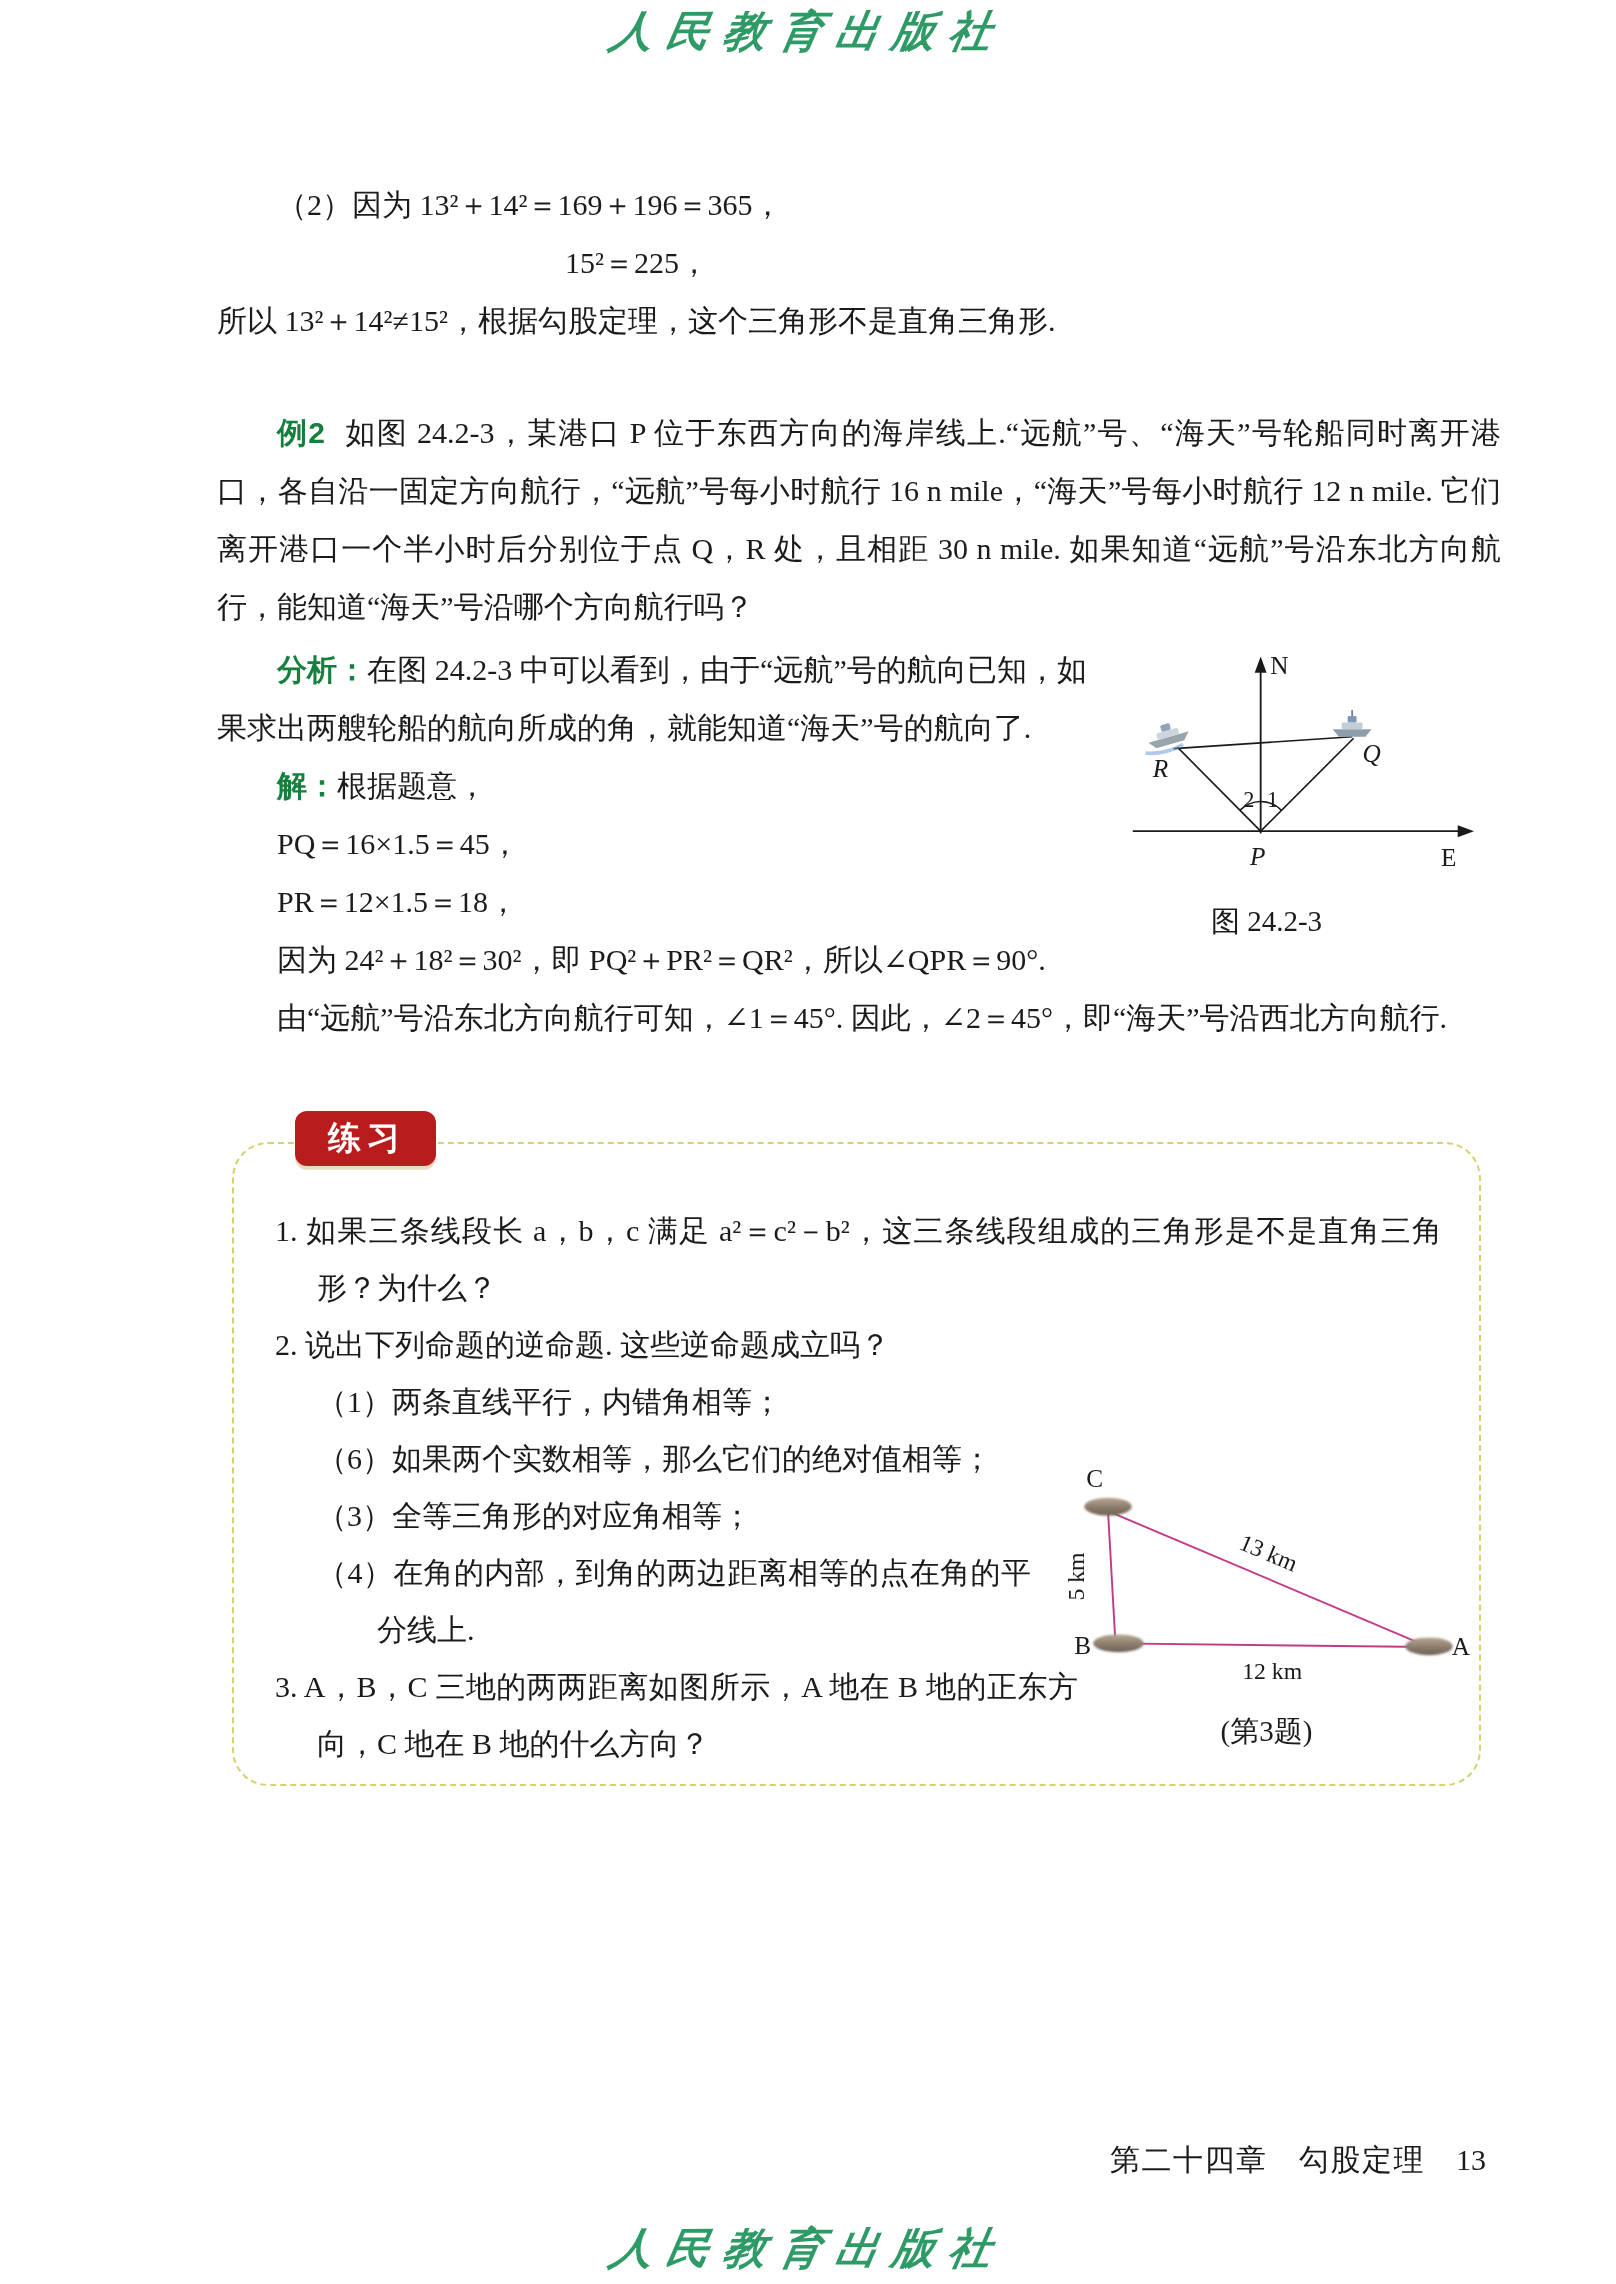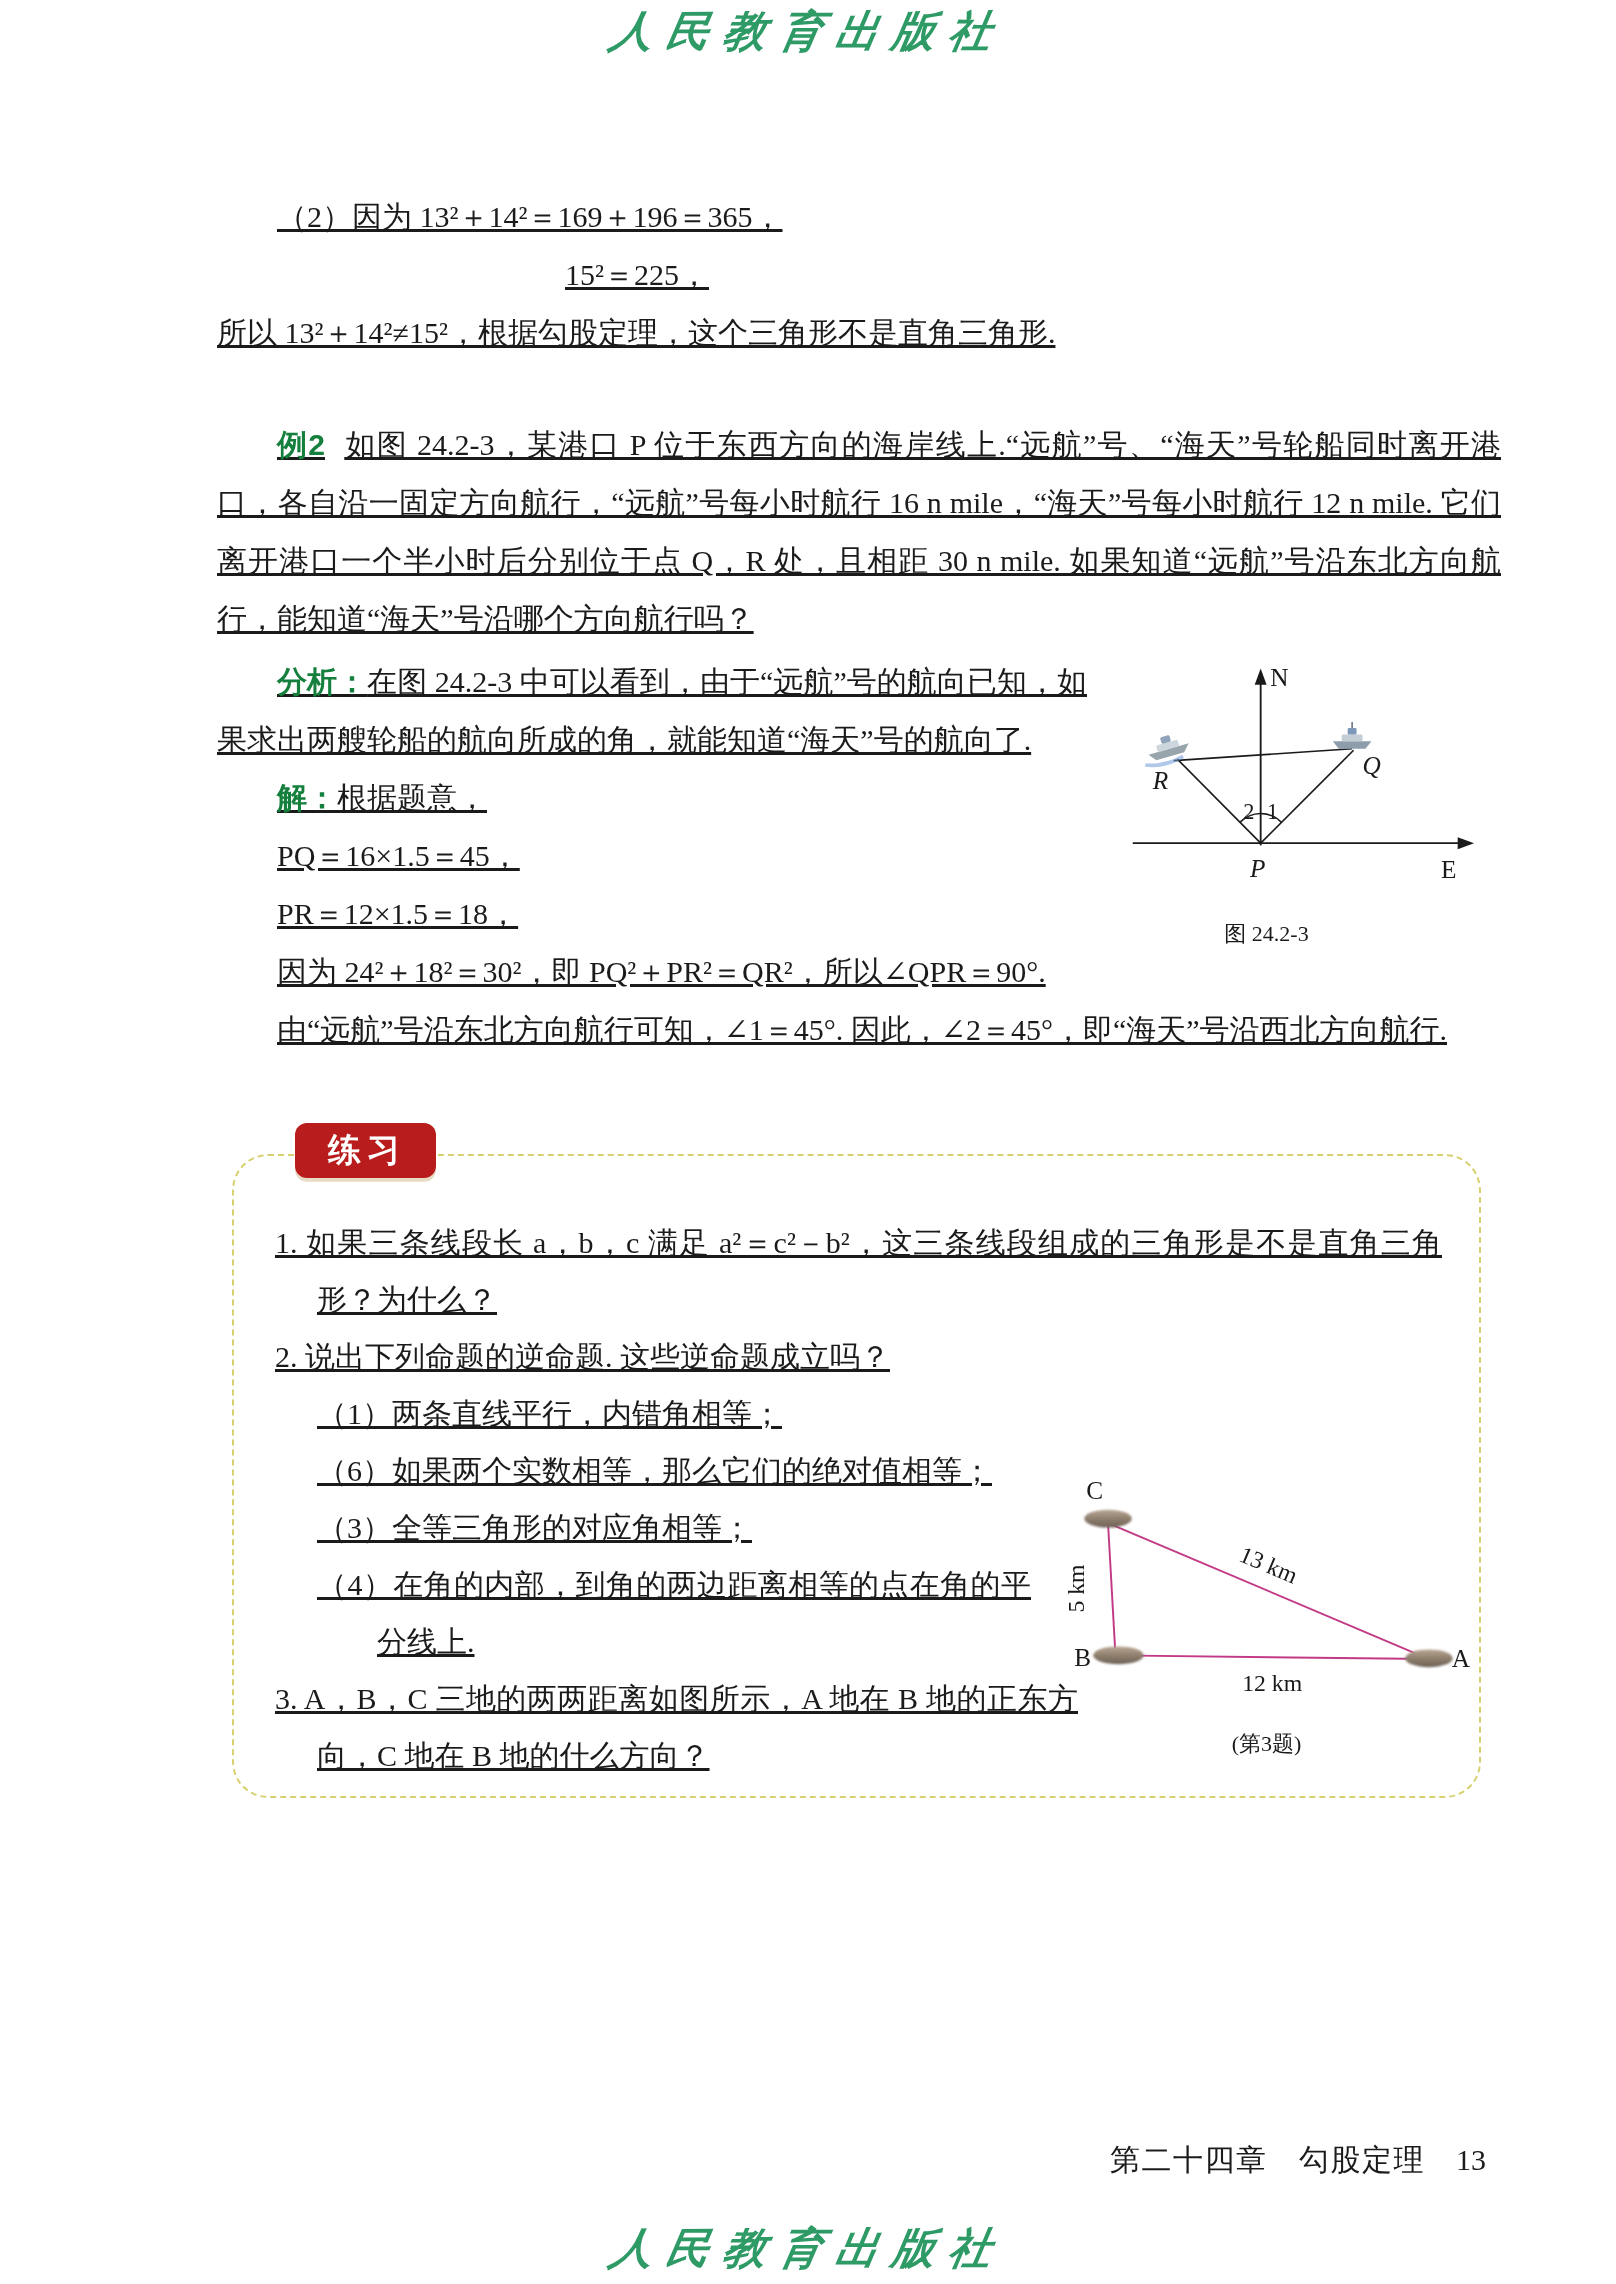--- a/index.html
+++ b/index.html
@@ -16,35 +16,35 @@
     position:absolute; left:0; width:100%; text-align:center;
     color:#2e9a66; font-family:"DejaVu Sans",sans-serif;
     font-style:italic; font-weight:bold;
     font-size:43px; letter-spacing:13.4px;
     transform:skewX(-10deg);
   }
   .wm-top { top:3px; }
   .wm-bottom { bottom:6px; }
 
   .content {
-    position:absolute; left:217px; top:188px; width:1284px;
-    font-size:30px; line-height:58px; text-align:justify;text-decoration:underline;
+    position:absolute; left:217px; top:176px; width:1284px;
+    font-size:30px; line-height:58px; text-align:justify;
   }
   .para { margin:0; }
   .indent { text-indent:2em; }
   .eq-center { margin-left:348px; }
   .blue { color:#15803d; font-weight:bold; font-family:"Liberation Sans",sans-serif; }
   .lbl-gap { margin-right:19.3px; }
   .ex2-para { margin-top:54px; }
   .analysis-para { margin-top:4.5px; }
   .eq { margin-left:2em; }
 
   
   .fig1 { float:right; width:387px; margin:13.4px 0 6px 27px; }
-  .fig-caption { text-align:center; font-size:22px; line-height:37px; margin-top:3px; }
+  .fig-caption { text-align:center; font-size:29px; line-height:37px; margin-top:3px; }
   .fig1 .fig-caption { padding-right:82px; }
 
   svg text { font-family:"Liberation Serif","DejaVu Serif",serif; fill:#1a1a1a; }
   .axis { stroke:#1a1a1a; stroke-width:2.5; }
   .geoline { stroke:#1a1a1a; stroke-width:2.2; }
   .arc { fill:none; stroke:#1a1a1a; stroke-width:2; }
   .ptlabel { font-style:italic; font-size:34px; }
   .axlabel { font-size:34px; }
   .anglelabel { font-size:30px; }
   .mag { stroke:#c23a86; stroke-width:2.6; }

